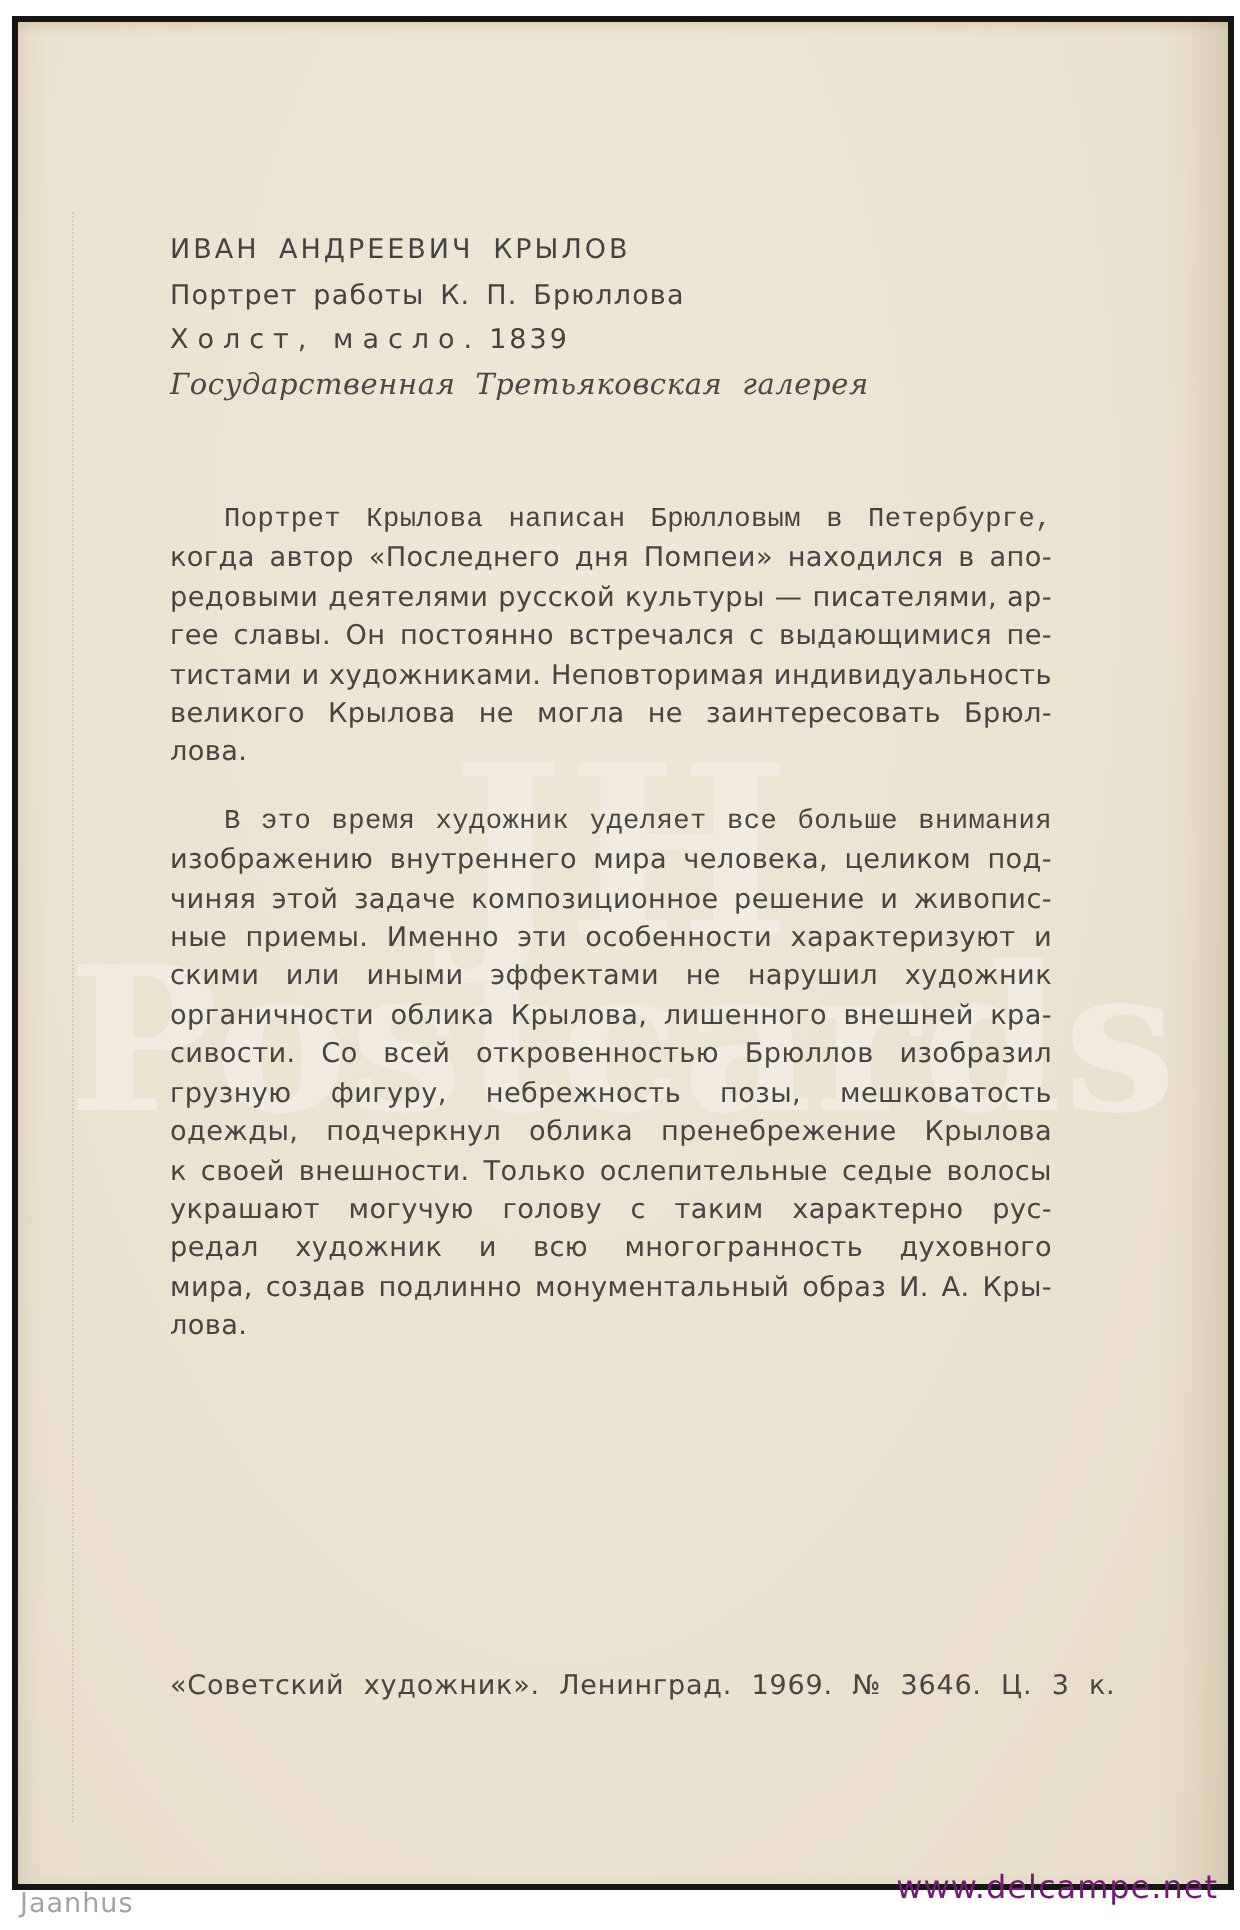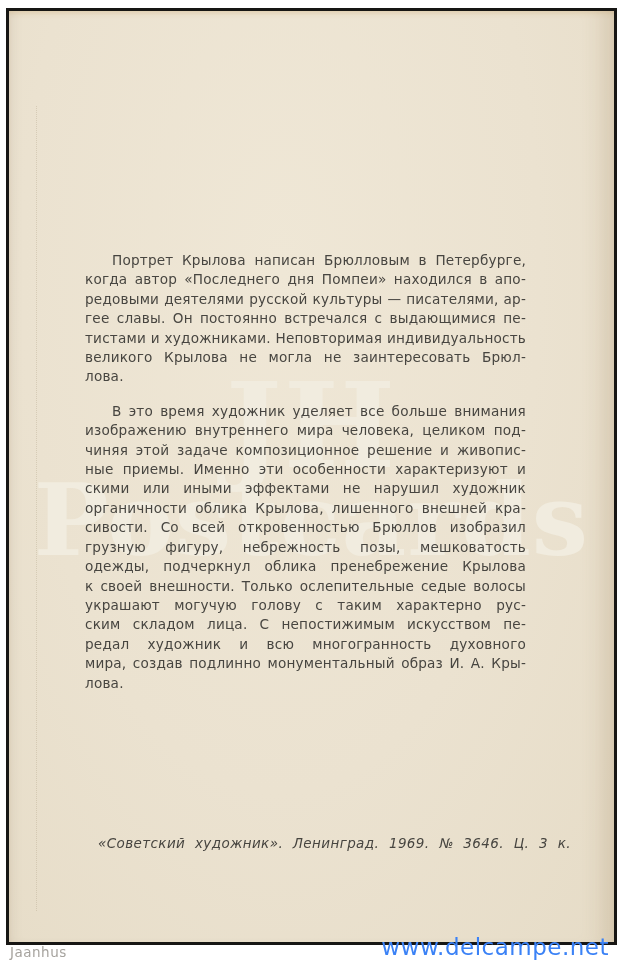--- a/index.html
+++ b/index.html
@@ -33,42 +33,48 @@
   .h-medium{font-size:13.5px;letter-spacing:4.5px;}
   .h-medium .year{letter-spacing:1.5px;margin-left:4px;}
   .h-gallery{font-family:"DejaVu Serif",serif;font-style:italic;font-size:14.5px;
     letter-spacing:0.3px;word-spacing:5px;color:#4a4843;}
   
   .bodytext{position:absolute;left:76px;top:240px;width:441px;color:#474540;
     font-size:13.6px;letter-spacing:0.2px;}
   .para+.para{margin-top:15px;}
   .bline{line-height:19.4px;text-align:justify;text-align-last:justify;white-space:normal;}
   .bline.lastline{text-align-last:left;}
-  .bline.firstline{text-indent:27px;}
+  .bline.firstline{text-indent:27px;font-family:Liberation Mono, monospace;}
   
-  .imprint{position:absolute;left:89px;top:824px;font-size:13.5px;color:#474540;
-    letter-spacing:0.4px;word-spacing:5px;white-space:nowrap;font-style:italic;}
+  .imprint{position:absolute;left:76px;top:824px;font-size:13.5px;color:#474540;
+    letter-spacing:0.4px;word-spacing:5px;white-space:nowrap;}
   
   .footer-left{position:absolute;left:10px;top:944px;font-size:13.5px;color:#a6a39e;letter-spacing:0.5px;}
-  .footer-right{position:absolute;right:11px;top:934px;font-size:23px;color:#3b82f6;letter-spacing:0.5px;}
+  .footer-right{position:absolute;right:11px;top:934px;font-size:16px;color:#701a75;letter-spacing:0.5px;}
 </style>
 </head>
 <body>
 
 <div class="page">
 
   <div class="card">
 
     <div class="watermark">
       <div class="wm1">JH</div>
       <div class="wm2">Postcards</div>
     </div>
 
     <div class="crease"></div>
 
+    <div class="header">
+      <div class="h-title">ИВАН АНДРЕЕВИЧ КРЫЛОВ</div>
+      <div class="h-artist">Портрет работы К. П. Брюллова</div>
+      <div class="h-medium"><span>Холст, масло.</span><span class="year">1839</span></div>
+      <div class="h-gallery">Государственная Третьяковская галерея</div>
+    </div>
 
     <div class="bodytext">
       <div class="para">
           <div class="bline firstline">Портрет Крылова написан Брюлловым в Петербурге,</div>
           <div class="bline">когда автор «Последнего дня Помпеи» находился в апо-</div>
           <div class="bline">редовыми деятелями русской культуры — писателями, ар-</div>
           <div class="bline">гее славы. Он постоянно встречался с выдающимися пе-</div>
           <div class="bline">тистами и художниками. Неповторимая индивидуальность</div>
           <div class="bline">великого Крылова не могла не заинтересовать Брюл-</div>
           <div class="bline lastline">лова.</div>
@@ -78,21 +84,20 @@
           <div class="bline">изображению внутреннего мира человека, целиком под-</div>
           <div class="bline">чиняя этой задаче композиционное решение и живопис-</div>
           <div class="bline">ные приемы. Именно эти особенности характеризуют и</div>
           <div class="bline">скими или иными эффектами не нарушил художник</div>
           <div class="bline">органичности облика Крылова, лишенного внешней кра-</div>
           <div class="bline">сивости. Со всей откровенностью Брюллов изобразил</div>
           <div class="bline">грузную фигуру, небрежность позы, мешковатость</div>
           <div class="bline">одежды, подчеркнул облика пренебрежение Крылова</div>
           <div class="bline">к своей внешности. Только ослепительные седые волосы</div>
           <div class="bline">украшают могучую голову с таким характерно рус-</div>
-          <div class="bline">ским складом лица. С непостижимым искусством пе-</div>
           <div class="bline">редал художник и всю многогранность духовного</div>
           <div class="bline">мира, создав подлинно монументальный образ И. А. Кры-</div>
           <div class="bline lastline">лова.</div>
         </div>
     </div>
 
     <div class="imprint">«Советский художник». Ленинград. 1969. № 3646. Ц. 3 к.</div>
 
   </div>
 

